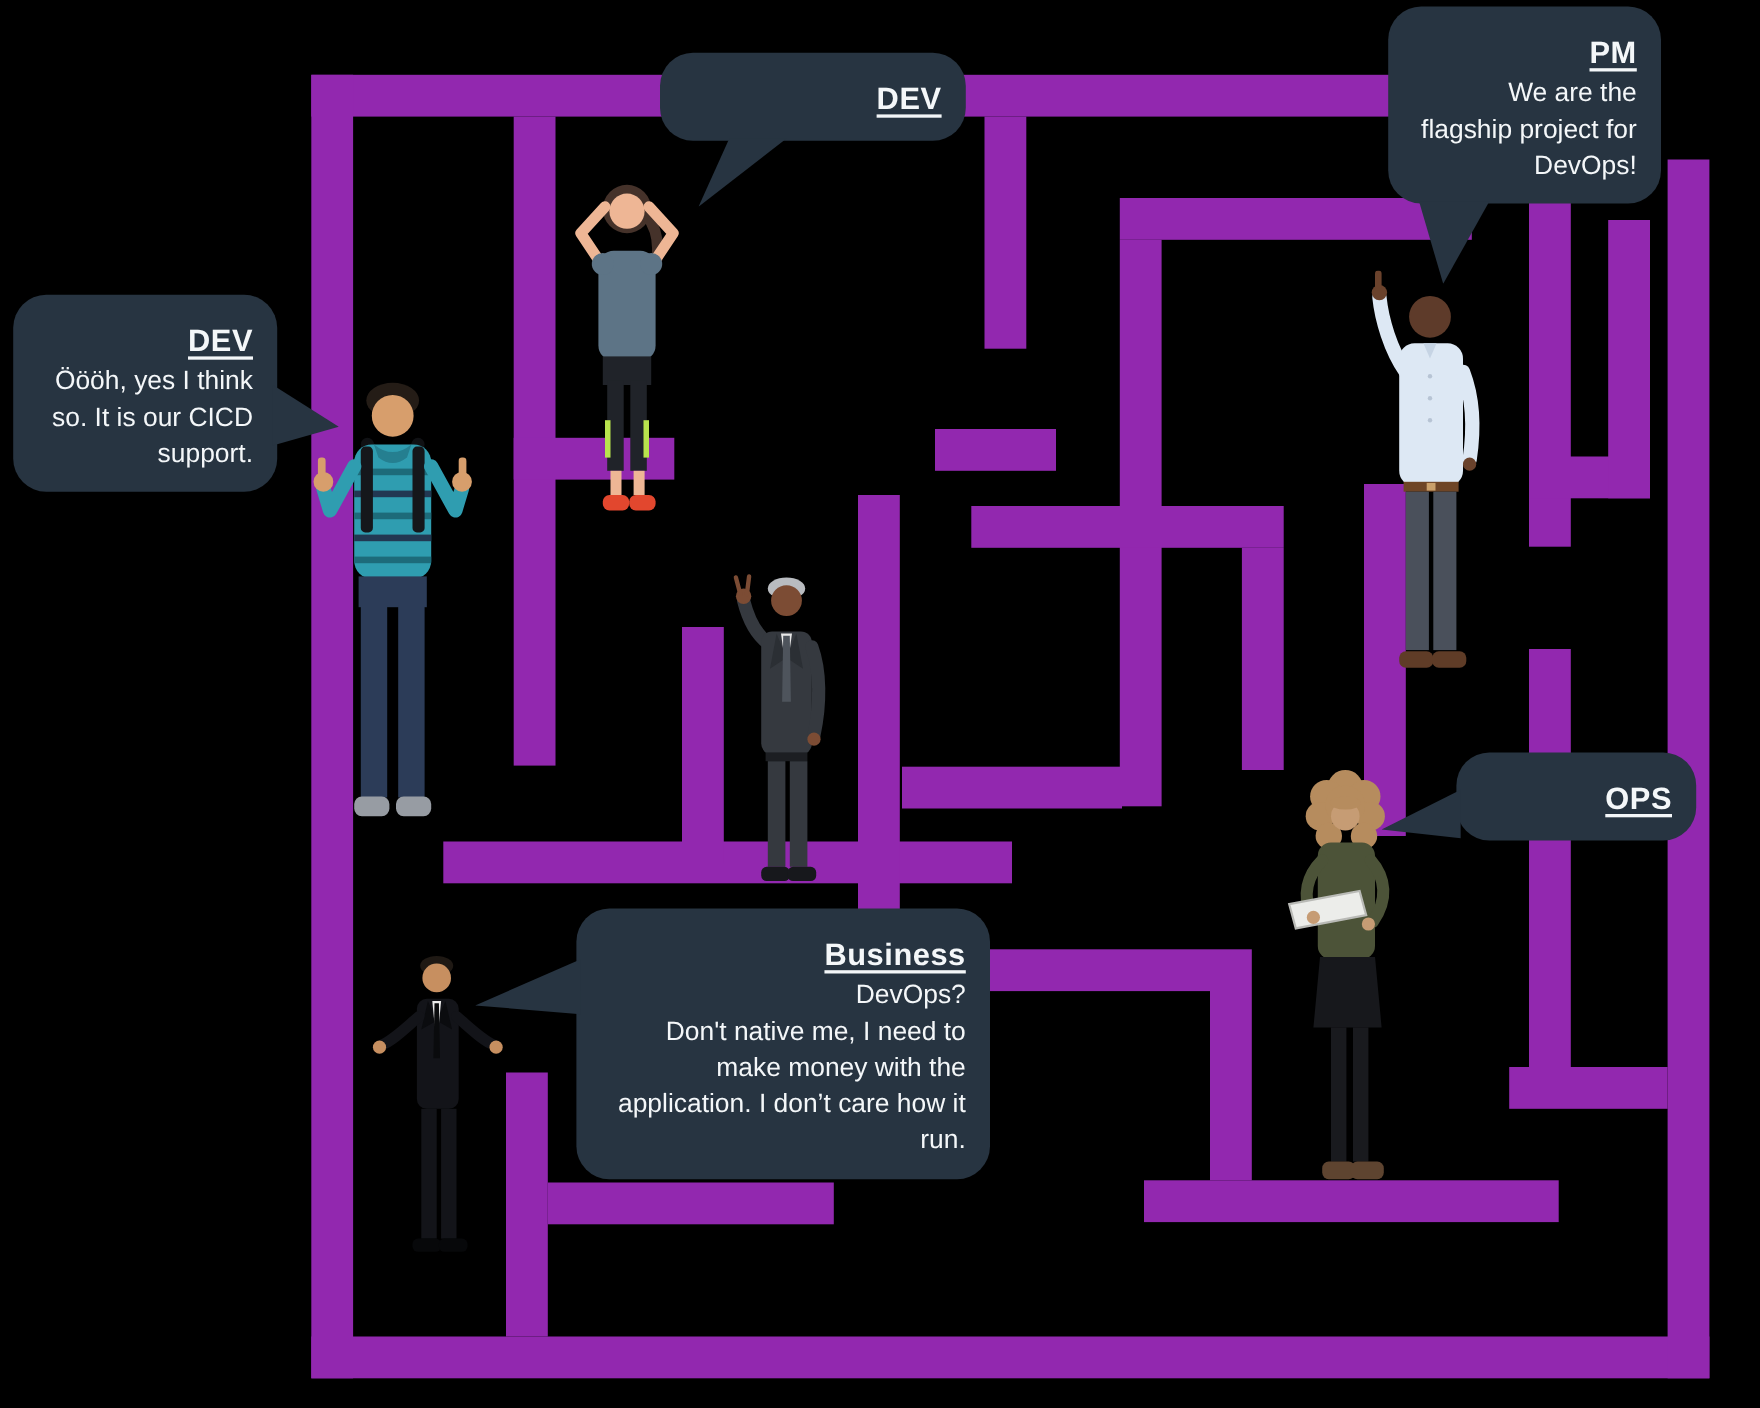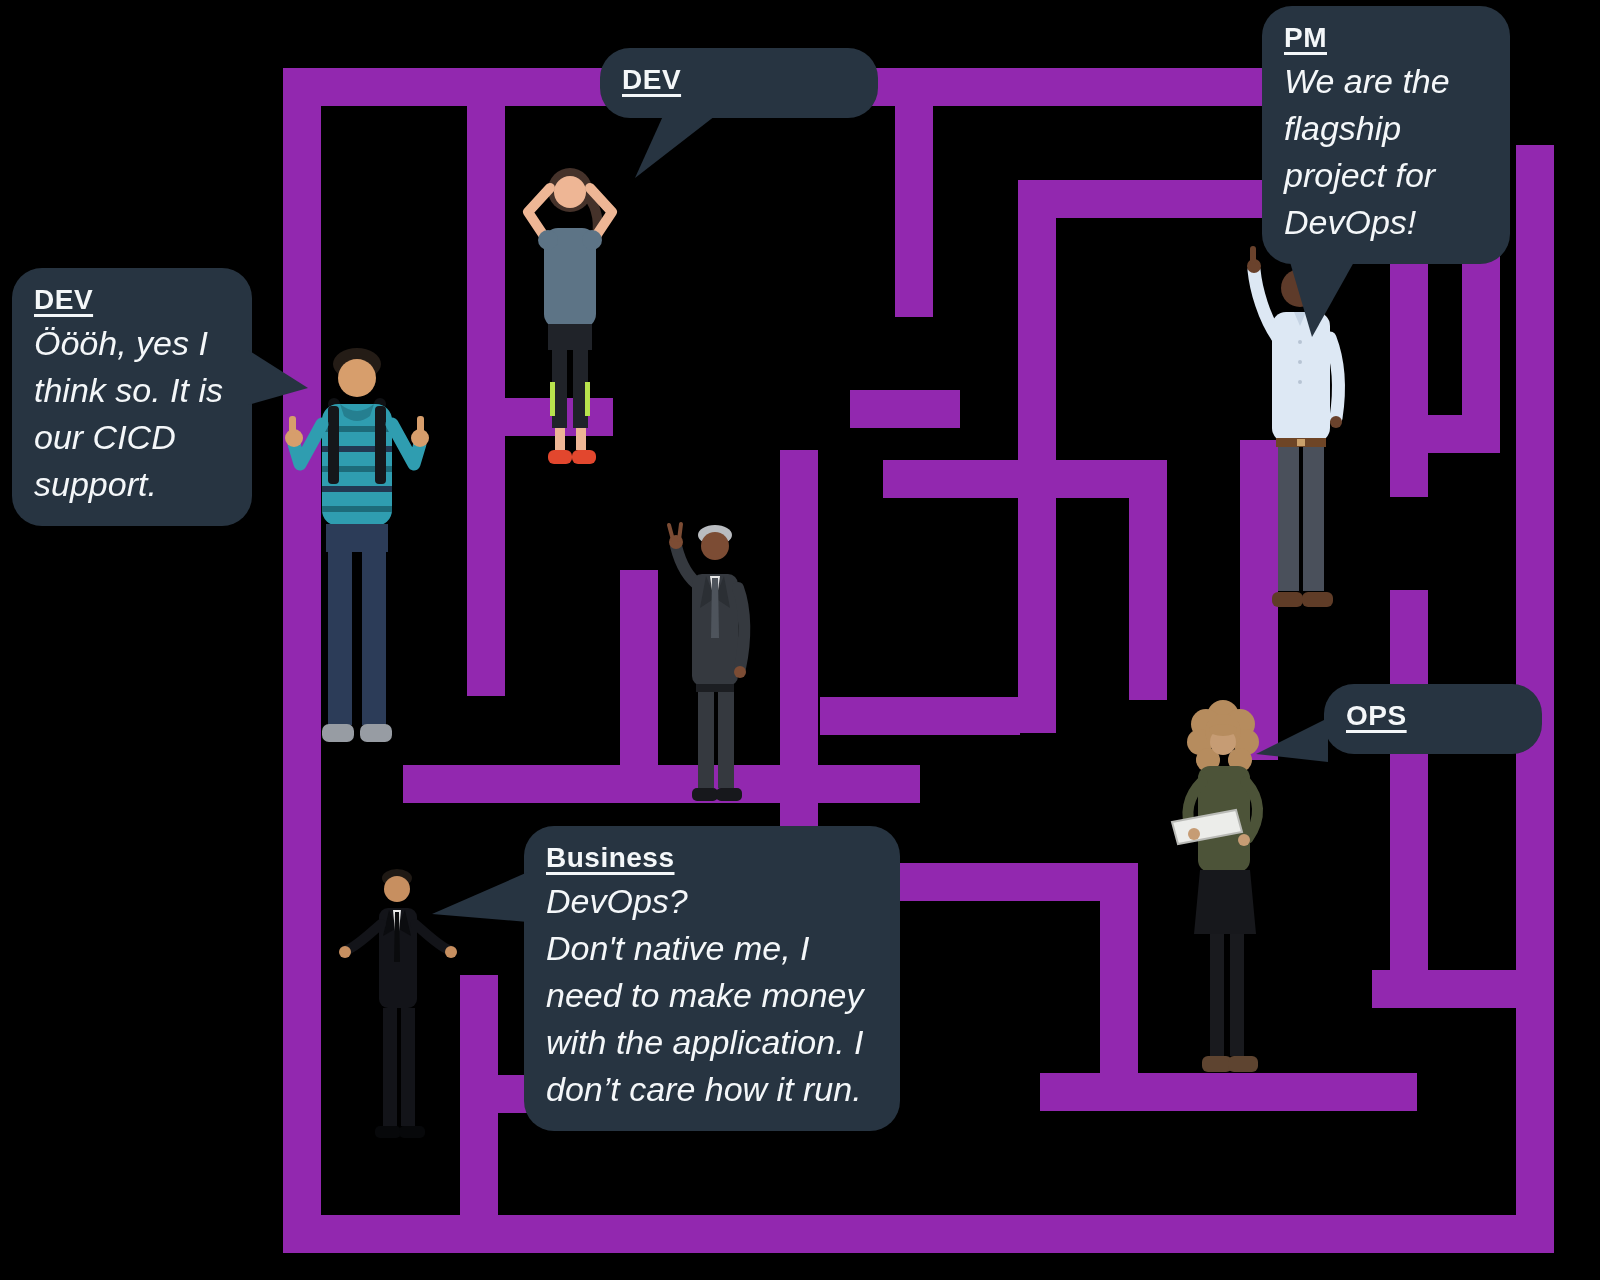--- a/index.html
+++ b/index.html
@@ -7,29 +7,29 @@
     position:relative;width:1600px;height:1280px;background:#000000;
     overflow:hidden;font-family:"Liberation Sans", sans-serif;
   }
   
   #maze{position:absolute;left:0;top:0;z-index:1;}
   
   .person{position:absolute;z-index:2;}
   
   .bubble{
     position:absolute;z-index:3;background:#273441;color:#f4f7f9;
-    border-radius:30px;padding:16px 22px 18px 22px;box-sizing:border-box;
+    border-radius:30px;padding:26px 22px 18px 22px;box-sizing:border-box;text-align:right;
   }
   .bubble-title{
     font-size:28px;font-weight:700;
     text-decoration:underline;text-decoration-thickness:3px;text-underline-offset:5px;
     margin-bottom:4px;letter-spacing:.5px;
   }
   .bubble-text{
-    font-size:34px;line-height:1.38;white-space:pre-line;font-weight:400;font-style:italic;
+    font-size:24px;line-height:1.38;white-space:pre-line;font-weight:400;
   }
   .tail{position:absolute;}
   
   #bubble-dev-woman{left:600px;top:48px;width:278px;}
   #bubble-dev-man{left:12px;top:268px;width:240px;}
   #bubble-pm{left:1262px;top:6px;width:248px;}
   #bubble-mananger{left:845px;top:474px;width:212px;}
   #bubble-ops{left:1324px;top:684px;width:218px;}
   #bubble-business{left:524px;top:826px;width:376px;}
 </style>

